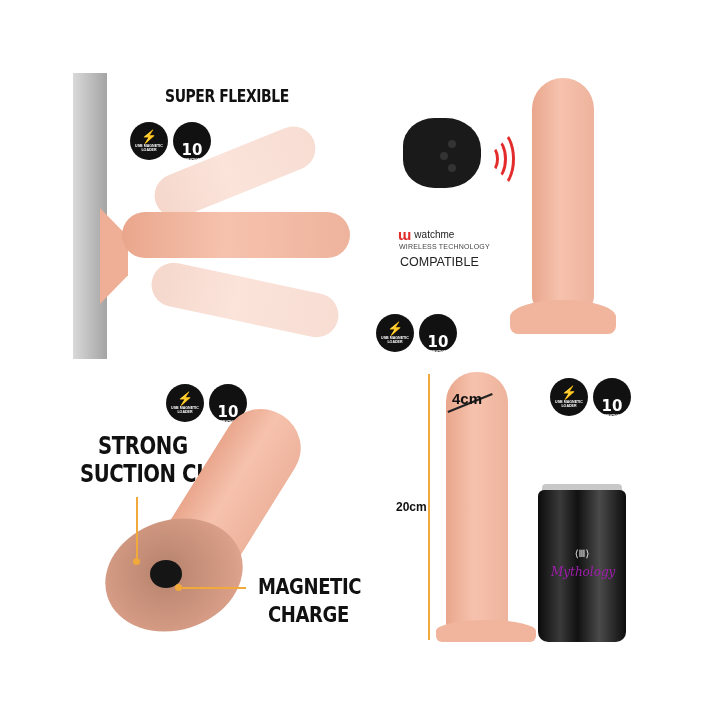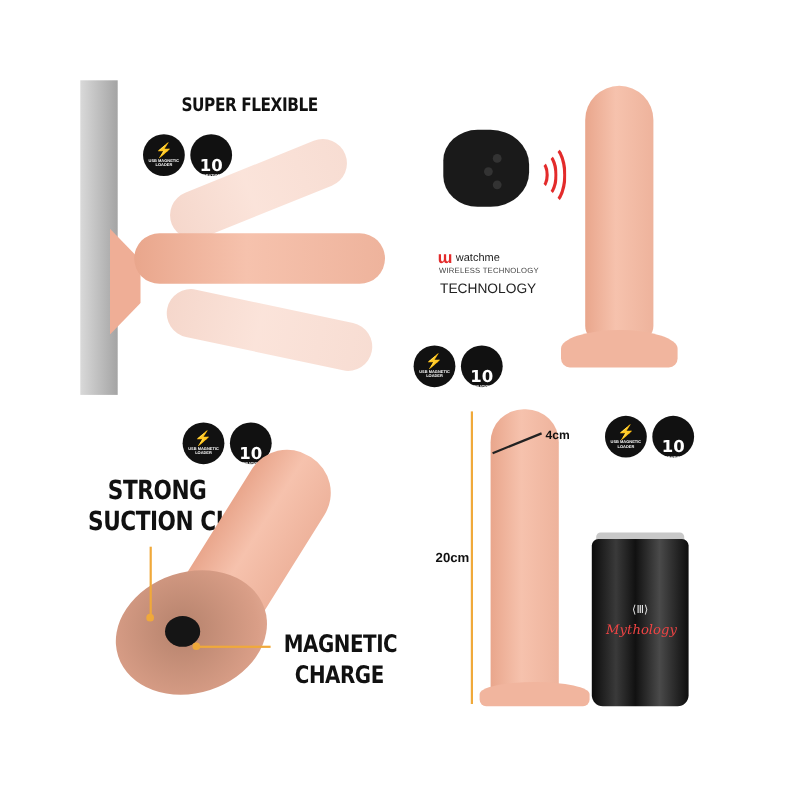--- a/index.html
+++ b/index.html
@@ -51,21 +51,21 @@
 <div class="abs waves" style="left:484px;top:132px;width:30px;height:50px;">
   <span style="left:0;top:14px;width:12px;height:20px;"></span>
   <span style="left:0;top:6px;width:20px;height:36px;"></span>
   <span style="left:0;top:-2px;width:28px;height:52px;"></span>
 </div>
 <div class="abs" style="left:398px;top:226px;display:flex;align-items:center;gap:3px;">
   <span style="color:#e32b2b;font-weight:bold;font-size:15px;">ɯ</span>
   <span style="font-size:10px;color:#222;">watchme</span>
 </div>
 <div class="abs" style="left:399px;top:243px;font-size:7px;color:#444;letter-spacing:0.2px;">WIRELESS TECHNOLOGY</div>
-<div class="abs" style="left:400px;top:255px;font-size:12.5px;color:#222;">TECHNOLOGY</div>
+<div class="abs" style="left:400px;top:255px;font-size:12.5px;color:#222;">COMPATIBLE</div>
 
 <div class="abs shape" style="left:532px;top:78px;width:62px;height:232px;border-radius:32px 32px 14px 14px;"></div>
 <div class="abs" style="left:510px;top:300px;width:106px;height:34px;background:#f1b59e;border-radius:50% 50% 8px 8px;"></div>
 
 <div class="abs badge-row" style="left:376px;top:314px;">
   <div class="badge">
     <span class="glyph">⚡</span>
     <span class="small">USB MAGNETIC</span>
     <span class="small">LOADER</span>
   </div>
@@ -105,31 +105,31 @@
 
 <div class="abs headline" style="left:258px;top:574px;font-size:22px;line-height:26px;">MAGNETIC</div>
 <div class="abs headline" style="left:268px;top:602px;font-size:22px;line-height:26px;">CHARGE</div>
 
 <div class="abs leader" style="left:428px;top:374px;width:1.5px;height:266px;"></div>
 <div class="abs" style="left:396px;top:498px;font-size:12px;font-weight:bold;background:#fff;padding:2px 0;">20cm</div>
 
 <div class="abs shape" style="left:446px;top:372px;width:62px;height:262px;border-radius:30px 30px 10px 10px;"></div>
 <div class="abs" style="left:436px;top:620px;width:100px;height:22px;background:#f1b59e;border-radius:50% 50% 6px 6px;"></div>
 <div class="abs" style="left:446px;top:402px;width:48px;height:1.5px;background:#222;transform:rotate(-22deg);"></div>
-<div class="abs" style="left:452px;top:390px;font-size:11px;font-weight:bold;margin-left:44px;">4cm</div>
+<div class="abs" style="left:452px;top:390px;font-size:15px;font-weight:bold;">4cm</div>
 
 <div class="abs badge-row" style="left:550px;top:378px;">
   <div class="badge">
     <span class="glyph">⚡</span>
     <span class="small">USB MAGNETIC</span>
     <span class="small">LOADER</span>
   </div>
   <div class="badge">
     <span class="big">10</span>
     <span class="small">VIBRATIONS</span>
     <span class="small">MODE</span>
   </div>
 </div>
 
 <div class="abs can-top" style="left:542px;top:484px;width:80px;height:8px;"></div>
 <div class="abs can" style="left:538px;top:490px;width:88px;height:152px;"></div>
 <div class="abs" style="left:562px;top:548px;width:40px;height:14px;color:#e6e6e6;font-size:10px;text-align:center;">⟨Ⅲ⟩</div>
-<div class="abs" style="left:551px;top:565px;color:#ef4444;font-family:'DejaVu Serif',serif;font-style:italic;font-size:12px;">Mythology</div>
+<div class="abs" style="left:551px;top:565px;color:#a21caf;font-family:'DejaVu Serif',serif;font-style:italic;font-size:12px;">Mythology</div>
 
 </body></html>

